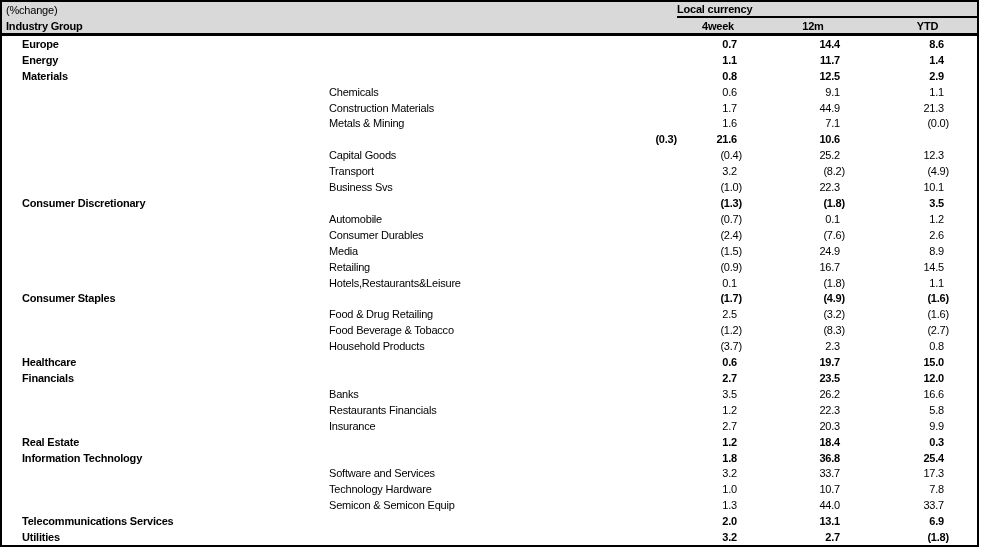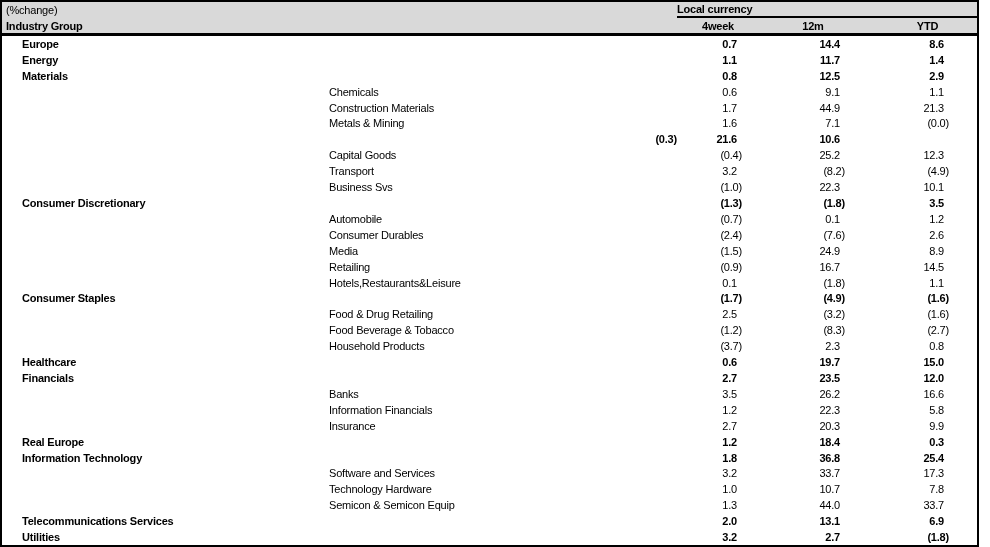--- a/index.html
+++ b/index.html
@@ -260,35 +260,35 @@
     <div></div>
   </div>
       <div class="row sub">
     <div class="label v-label">Banks</div>
     <div class="val v0 pos">3.5</div>
     <div class="val v1 pos">26.2</div>
     <div class="val v2 pos">16.6</div>
     <div></div>
   </div>
       <div class="row sub">
-    <div class="label v-label">Information Financials</div>
+    <div class="label v-label">Restaurants Financials</div>
     <div class="val v0 pos">1.2</div>
     <div class="val v1 pos">22.3</div>
     <div class="val v2 pos">5.8</div>
     <div></div>
   </div>
       <div class="row sub">
     <div class="label v-label">Insurance</div>
     <div class="val v0 pos">2.7</div>
     <div class="val v1 pos">20.3</div>
     <div class="val v2 pos">9.9</div>
     <div></div>
   </div>
       <div class="row group">
-    <div class="label v-label">Real Europe</div>
+    <div class="label v-label">Real Estate</div>
     <div class="val v0 pos">1.2</div>
     <div class="val v1 pos">18.4</div>
     <div class="val v2 pos">0.3</div>
     <div></div>
   </div>
       <div class="row group">
     <div class="label v-label">Information Technology</div>
     <div class="val v0 pos">1.8</div>
     <div class="val v1 pos">36.8</div>
     <div class="val v2 pos">25.4</div>

